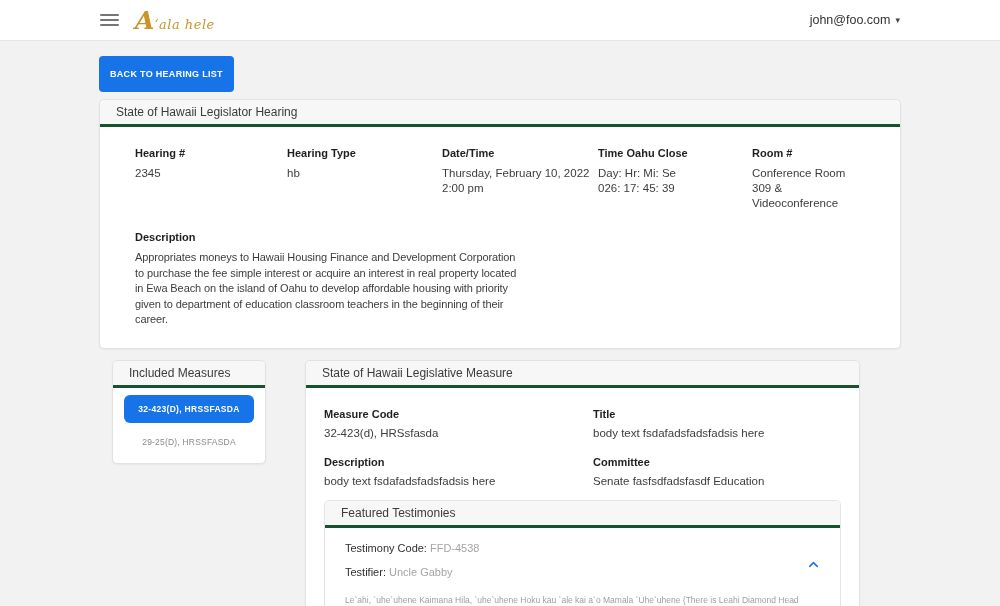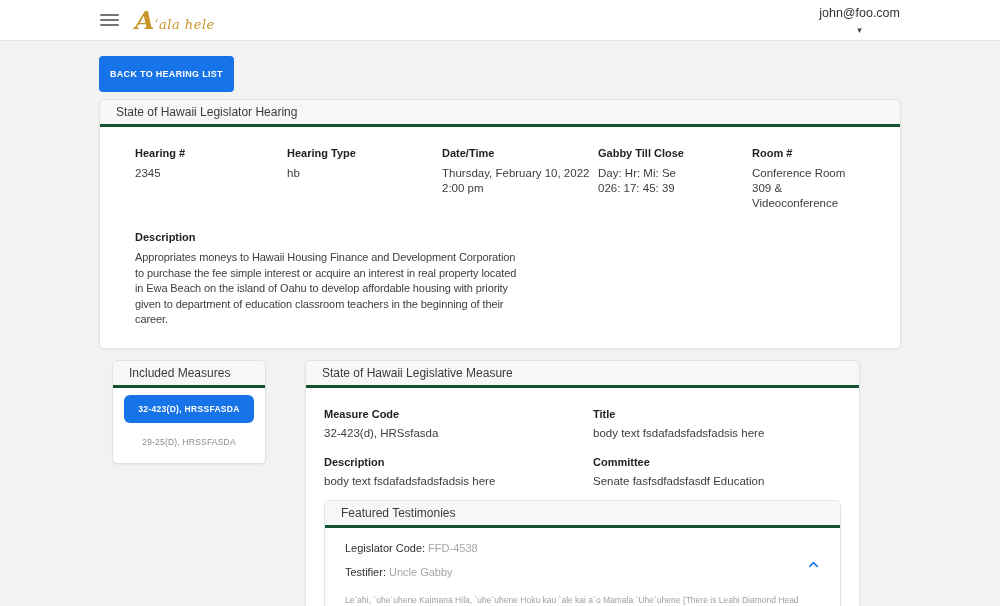--- a/index.html
+++ b/index.html
@@ -13,21 +13,21 @@
   
   .topbar {
     height:41px; background:#ffffff; border-bottom:1px solid #e6e6e6;
     display:flex; align-items:center; padding:0 100px;
   }
   .hamburger { width:19px; display:flex; flex-direction:column; gap:3px; cursor:pointer; margin-right:16px; }
   .hamburger span { display:block; height:2px; background:#757575; border-radius:1px; }
   .logo { font-family:"DejaVu Serif", serif; font-style:italic; color:#c9952b; line-height:1; display:flex; align-items:baseline; cursor:pointer; }
   .logo-initial { font-size:25px; font-weight:bold; }
   .logo-rest { font-size:13px; letter-spacing:0.5px; }
-  .user-menu { margin-left:auto; font-size:12.5px; color:#333; display:flex; align-items:center; gap:5px; cursor:pointer;flex-direction:column; }
+  .user-menu { margin-left:auto; font-size:12.5px; color:#333; display:flex; align-items:center; gap:5px; cursor:pointer; }
   .caret { font-size:9px; color:#444; }
 
   
   .content { width:802px; margin:0 auto; padding-top:15px; }
 
   .btn {
     background:#1673e8; color:#fff; border:none; border-radius:4px;
     font-weight:bold; font-family:inherit; cursor:pointer; letter-spacing:0.3px;
   }
   .btn-back { font-size:9px; padding:13px 11px; display:block; }
@@ -109,21 +109,21 @@
         <div class="col-2">
           <div class="field-label">Hearing Type</div>
           <div class="field-value">hb</div>
         </div>
         <div class="col-3">
           <div class="field-label">Date/Time</div>
           <div class="field-value">Thursday, February 10, 2022</div>
           <div class="field-value">2:00 pm</div>
         </div>
         <div class="col-4">
-          <div class="field-label">Gabby Till Close</div>
+          <div class="field-label">Time Oahu Close</div>
           <div class="field-value">Day: Hr: Mi: Se</div>
           <div class="field-value">026: 17: 45: 39</div>
         </div>
         <div class="col-5">
           <div class="field-label">Room #</div>
           <div class="field-value">Conference Room 309 &amp;</div>
           <div class="field-value">Videoconference</div>
         </div>
       </div>
       <div class="row2">
@@ -165,21 +165,21 @@
           <div>
             <div class="m-label">Committee</div>
             <div class="m-value">Senate fasfsdfadsfasdf Education</div>
           </div>
         </div>
 
         <div class="card testimonies">
           <div class="card-header">Featured Testimonies</div>
           <div class="testimony-entry">
             <div class="t-line">
-              <span class="t-label">Legislator Code:</span><span class="t-value">FFD-4538</span>
+              <span class="t-label">Testimony Code:</span><span class="t-value">FFD-4538</span>
             </div>
             <div class="t-line">
               <span class="t-label">Testifier:</span><span class="t-value">Uncle Gabby</span>
             </div>
             <button class="chevron-btn">
               <svg width="15" height="15" viewBox="0 0 24 24" fill="none">
                 <path d="M6 15l6-6 6 6" stroke="#1673e8" stroke-width="2.4" stroke-linecap="round" stroke-linejoin="round"></path>
               </svg>
             </button>
             <p class="t-body">Le`ahi, `uhe`uhene Kaimana Hila, `uhe`uhene Hoku kau `ale kai a`o Mamala `Uhe`uhene {There is Leahi Diamond Head Rising star of Mamala} Malama pono `oe, uheuhene I ka poe pele, `uhe`uhene `O ili kaua la ilaila `Uhe`uhene {Watch out For the bell buoy Coming to view by the reef} `O ka po`e kaulana, `uhe`uhene Kau i ka nuku, `uhe`uhene Nana a`o ho`owale nei i ka</p>

